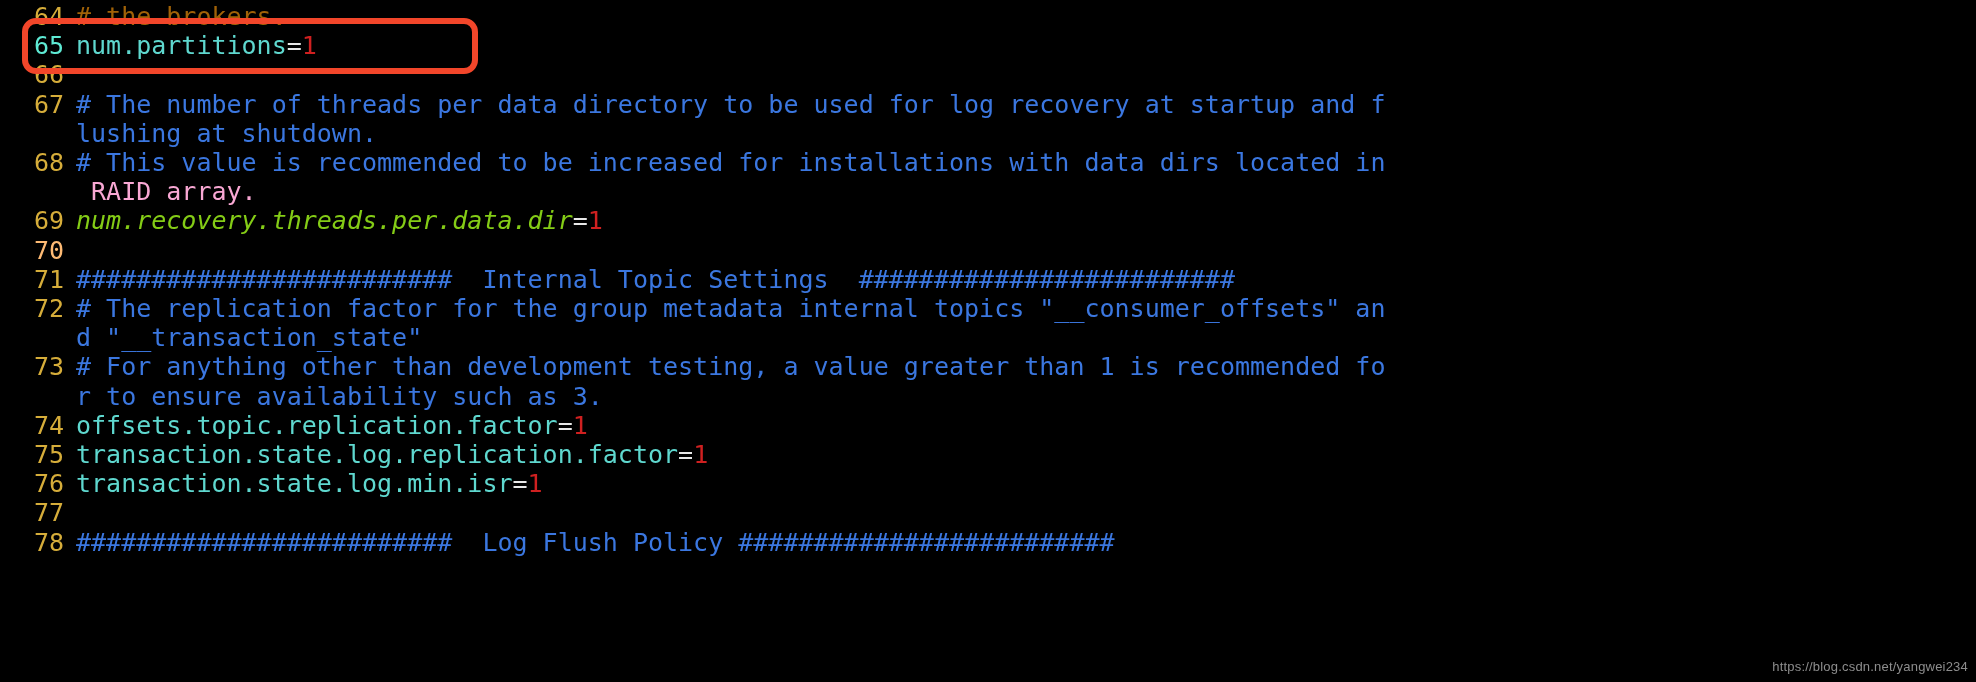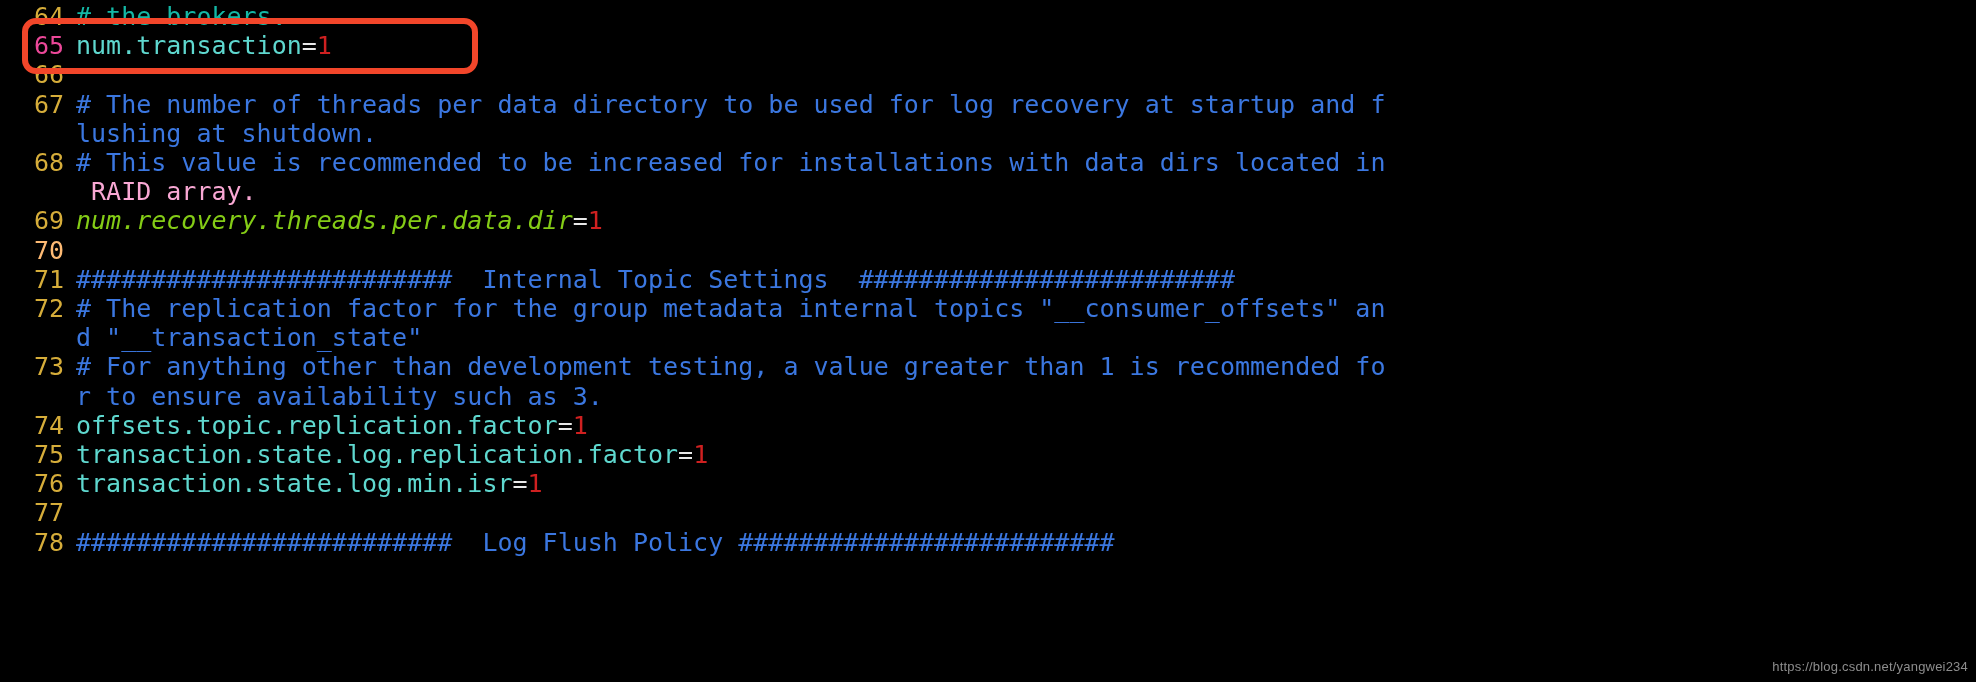--- a/index.html
+++ b/index.html
@@ -90,22 +90,22 @@
     letter-spacing: 0.2px;
     white-space: nowrap;
   }
 </style>
 </head>
 <body>
 
 <div id="editor" style="background: rgb(0, 0, 0);">
 
   <div class="code-area" id="code-area">
-      <div class="line"><span class="gutter" style="color: rgb(214, 173, 58);">64</span><span class="content"><span class="tok-comment" style="color: #14b8a6;"># the brokers.</span></span></div>
-      <div class="line"><span class="gutter" style="color: #ec4899;">65</span><span class="content"><span class="tok-key" style="color: rgb(95, 216, 207);">num.transaction</span><span class="tok-eq" style="color: rgb(232, 232, 232);">=</span><span class="tok-val" style="color: rgb(207, 32, 32);">1</span></span></div>
+      <div class="line"><span class="gutter" style="color: rgb(214, 173, 58);">64</span><span class="content"><span class="tok-comment" style="color: #a16207;"># the brokers.</span></span></div>
+      <div class="line"><span class="gutter" style="color: #5eead4;">65</span><span class="content"><span class="tok-key" style="color: rgb(95, 216, 207);">num.partitions</span><span class="tok-eq" style="color: rgb(232, 232, 232);">=</span><span class="tok-val" style="color: rgb(207, 32, 32);">1</span></span></div>
       <div class="line"><span class="gutter" style="color: rgb(214, 173, 58);">66</span><span class="content"><span class="tok-plain"></span></span></div>
       <div class="line"><span class="gutter" style="color: rgb(214, 173, 58);">67</span><span class="content"><span class="tok-comment" style="color: rgb(59, 119, 224);"># The number of threads per data directory to be used for log recovery at startup and f</span></span></div>
       <div class="line wrap-line"><span class="gutter" style="color: rgb(214, 173, 58);"></span><span class="content"><span class="tok-comment" style="color: rgb(59, 119, 224);">lushing at shutdown.</span></span></div>
       <div class="line"><span class="gutter" style="color: rgb(214, 173, 58);">68</span><span class="content"><span class="tok-comment" style="color: rgb(59, 119, 224);"># This value is recommended to be increased for installations with data dirs located in</span></span></div>
       <div class="line wrap-line"><span class="gutter" style="color: rgb(214, 173, 58);"></span><span class="content"><span class="tok-comment" style="color: #f9a8d4; text-align: center;"> RAID array.</span></span></div>
       <div class="line"><span class="gutter" style="color: rgb(214, 173, 58);">69</span><span class="content"><span class="tok-key" style="color: #84cc16; font-style: italic;">num.recovery.threads.per.data.dir</span><span class="tok-eq" style="color: rgb(232, 232, 232);">=</span><span class="tok-val" style="color: rgb(207, 32, 32);">1</span></span></div>
       <div class="line"><span class="gutter" style="color: #fdba74;">70</span><span class="content"><span class="tok-plain"></span></span></div>
       <div class="line"><span class="gutter" style="color: rgb(214, 173, 58);">71</span><span class="content"><span class="tok-comment" style="color: rgb(59, 119, 224);">#########################  Internal Topic Settings  #########################</span></span></div>
       <div class="line"><span class="gutter" style="color: rgb(214, 173, 58);">72</span><span class="content"><span class="tok-comment" style="color: rgb(59, 119, 224);"># The replication factor for the group metadata internal topics "__consumer_offsets" an</span></span></div>
       <div class="line wrap-line"><span class="gutter" style="color: rgb(214, 173, 58);"></span><span class="content"><span class="tok-comment" style="color: rgb(59, 119, 224);">d "__transaction_state"</span></span></div>

